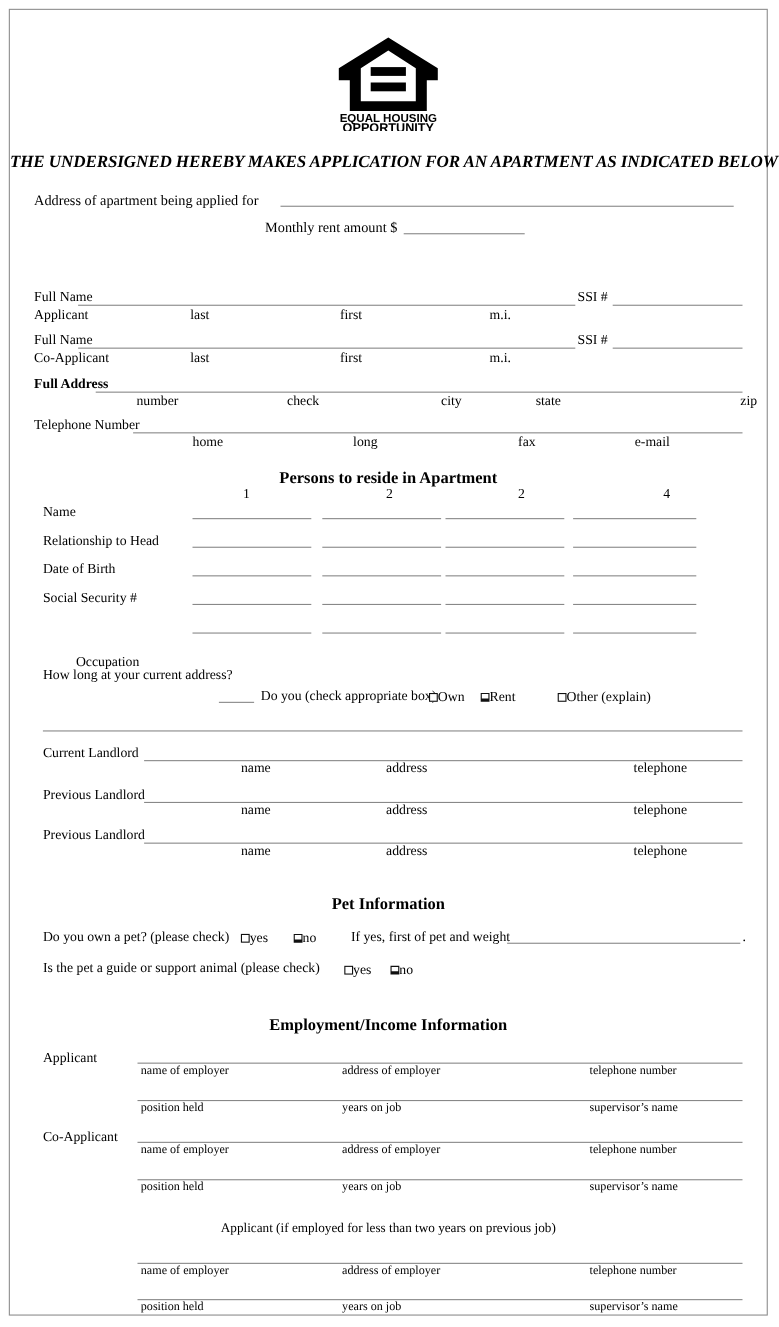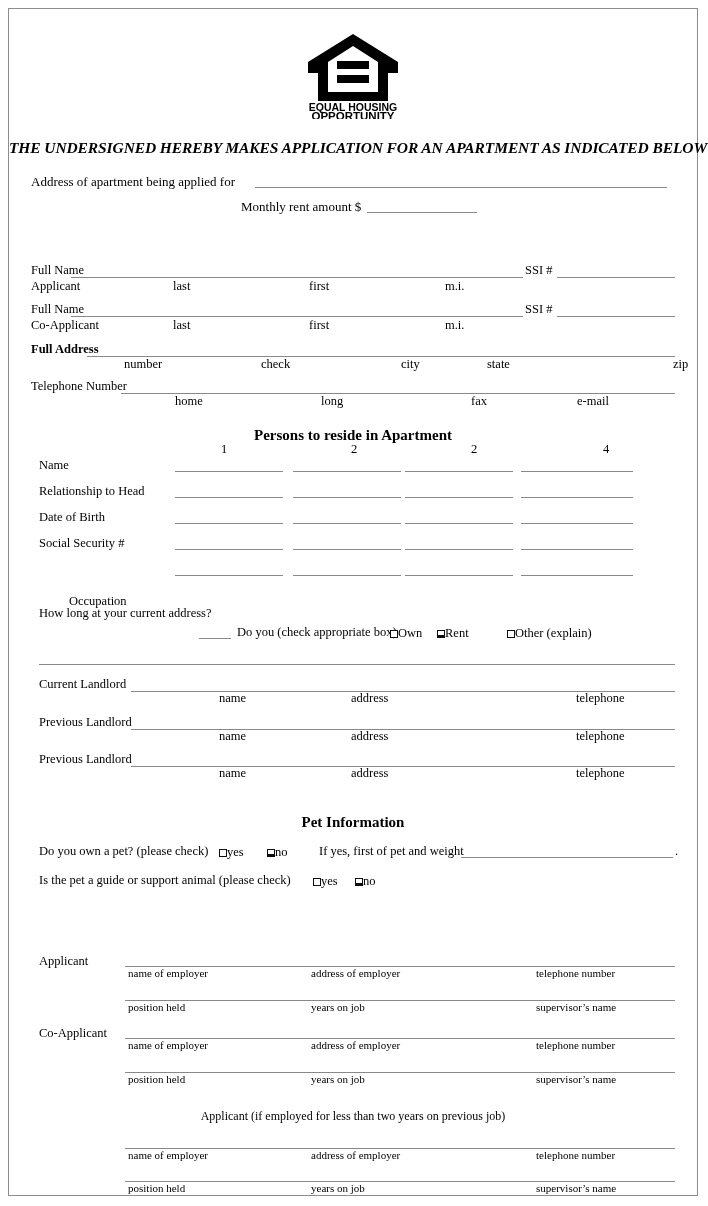--- a/index.html
+++ b/index.html
@@ -255,20 +255,21 @@
   <div class="t" style="left:666px; top:836px;">.</div>
 
   <div class="t" style="left:30px; top:865px;">Is the pet a guide or support animal (please check)</div>
   <div class="chk-group" style="left:304px; top:865px;">
     <span class="cbox"></span><span>yes</span>
   </div>
   <div class="chk-group" style="left:346px; top:865px;">
     <span class="cbox thick-bottom"></span><span>no</span>
   </div>
 
+  <div class="center-head sec-head" style="top:915px;">Employment/Income Information</div>
 
   <div class="t" style="left:30px; top:946px;">Applicant</div>
   <div class="rule" style="left:116px; top:957px; width:550px;"></div>
   <div class="t small" style="left:119px; top:959px;">name of employer</div>
   <div class="t small" style="left:302px; top:959px;">address of employer</div>
   <div class="t small" style="left:527px; top:959px;">telephone number</div>
 
   <div class="rule" style="left:116px; top:991px; width:550px;"></div>
   <div class="t small" style="left:119px; top:993px;">position held</div>
   <div class="t small" style="left:302px; top:993px;">years on job</div>

